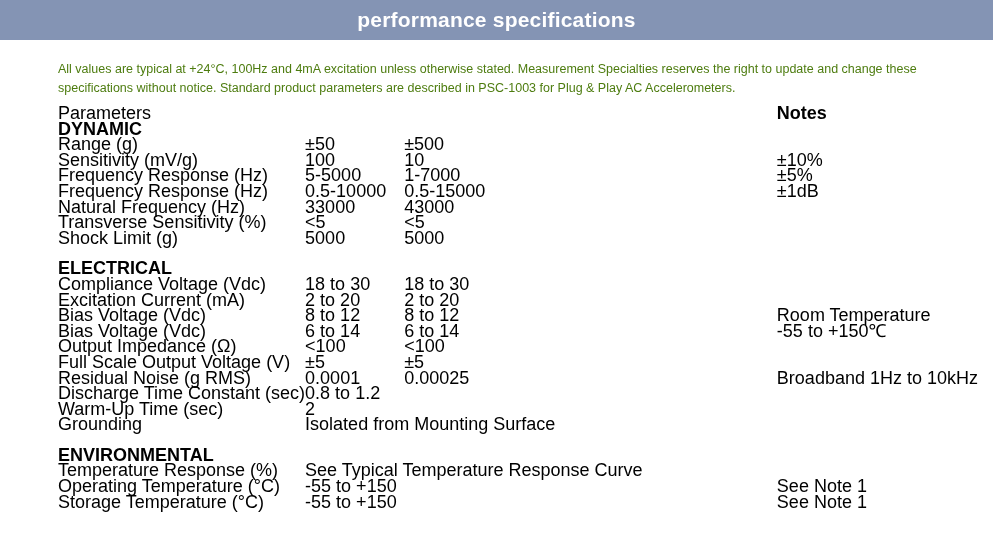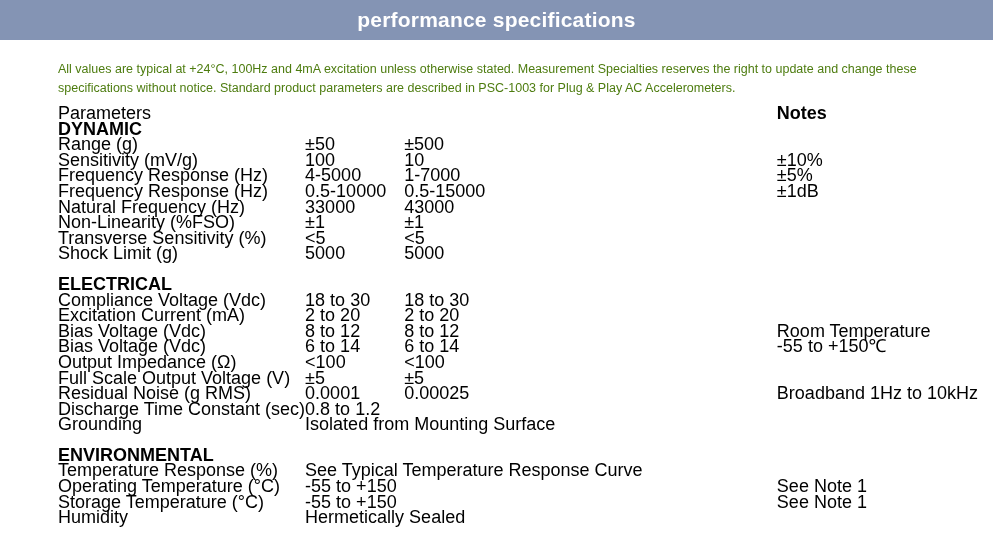--- a/index.html
+++ b/index.html
@@ -113,43 +113,37 @@
         <td></td>
       </tr>
       <tr>
         <td>Sensitivity (mV/g)</td>
         <td>100</td>
         <td>10</td>
         <td>±10%</td>
       </tr>
       <tr>
         <td>Frequency Response (Hz)</td>
-        <td>4-5000</td>
+        <td>5-5000</td>
         <td>1-7000</td>
         <td>±5%</td>
       </tr>
       <tr>
         <td>Frequency Response (Hz)</td>
         <td>0.5-10000</td>
         <td>0.5-15000</td>
         <td>±1dB</td>
       </tr>
       <tr>
         <td>Natural Frequency (Hz)</td>
         <td>33000</td>
         <td>43000</td>
         <td></td>
       </tr>
       <tr>
-        <td>Non-Linearity (%FSO)</td>
-        <td>±1</td>
-        <td>±1</td>
-        <td></td>
-      </tr>
-      <tr>
         <td>Transverse Sensitivity (%)</td>
         <td>&lt;5</td>
         <td>&lt;5</td>
         <td></td>
       </tr>
       <tr>
         <td>Shock Limit (g)</td>
         <td>5000</td>
         <td>5000</td>
         <td></td>
@@ -204,20 +198,26 @@
         <td>0.00025</td>
         <td>Broadband 1Hz to 10kHz</td>
       </tr>
       <tr>
         <td>Discharge Time Constant (sec)</td>
         <td>0.8 to 1.2</td>
         <td></td>
         <td></td>
       </tr>
       <tr>
+        <td>Warm-Up Time (sec)</td>
+        <td>2</td>
+        <td></td>
+        <td></td>
+      </tr>
+      <tr>
         <td>Grounding</td>
         <td class="wide-value" colspan="2">Isolated from Mounting Surface</td>
         <td></td>
       </tr>
 
       <tr class="spacer">
           <td colspan="4"></td>
         </tr>
 
       <tr class="section-head">
@@ -233,21 +233,16 @@
         <td>-55 to +150</td>
         <td></td>
         <td>See Note 1</td>
       </tr>
       <tr>
         <td>Storage Temperature (°C)</td>
         <td>-55 to +150</td>
         <td></td>
         <td>See Note 1</td>
       </tr>
-      <tr>
-        <td>Humidity</td>
-        <td class="wide-value" colspan="2">Hermetically Sealed</td>
-        <td></td>
-      </tr>
     </tbody>
   </table>
 
 </div>
 
 </body></html>

